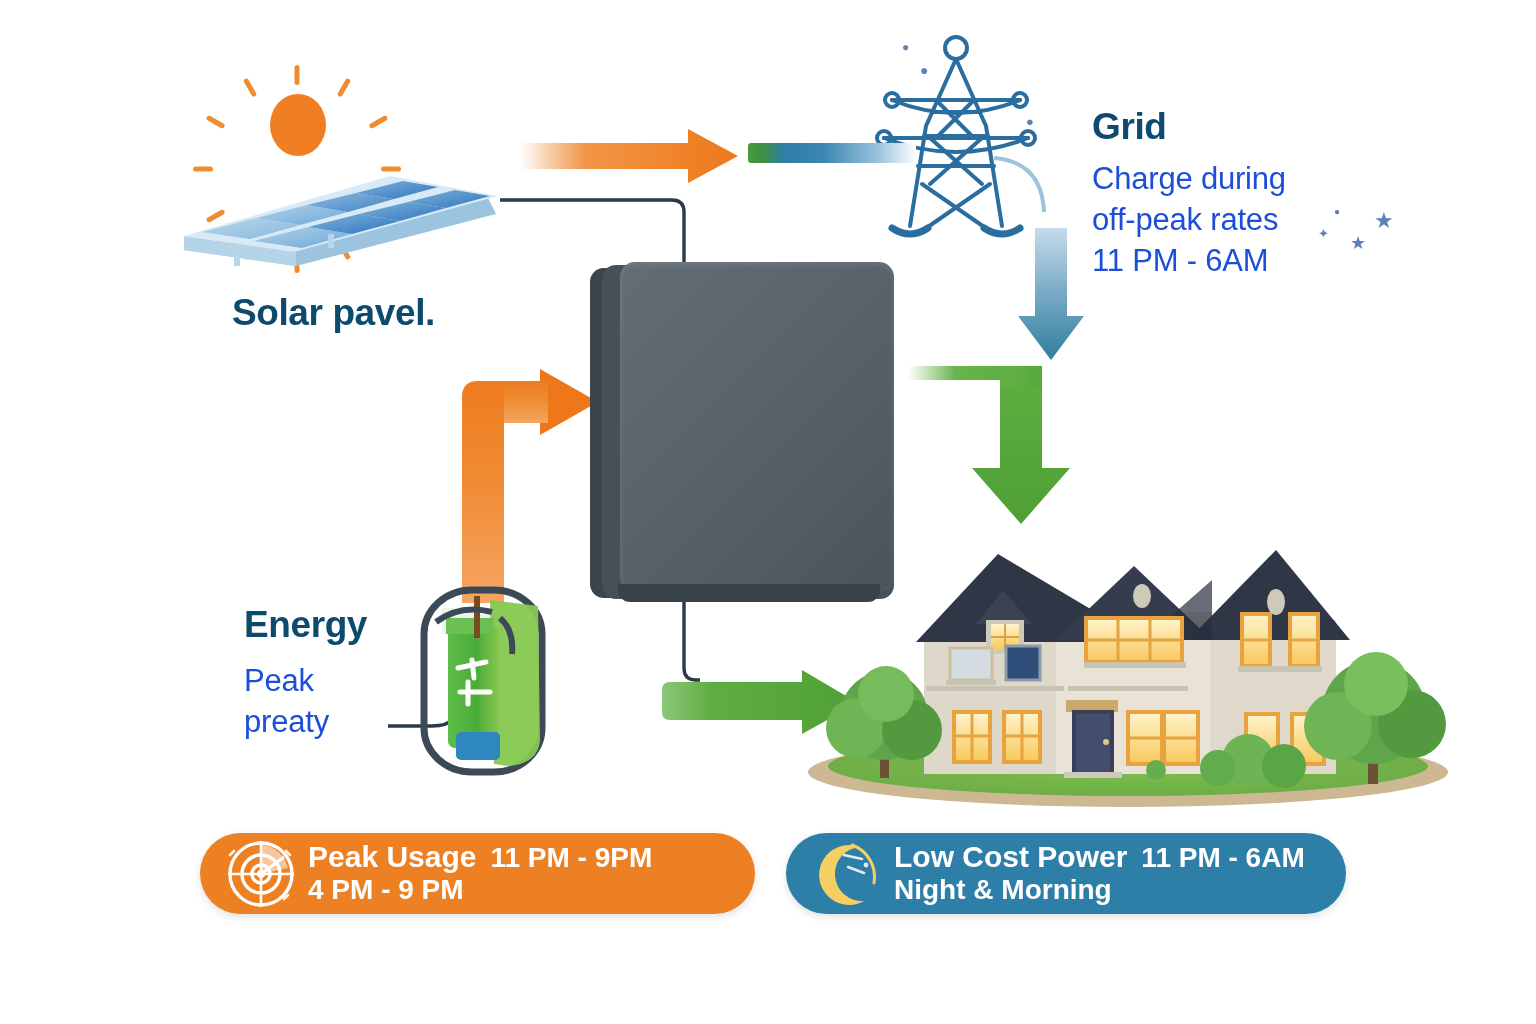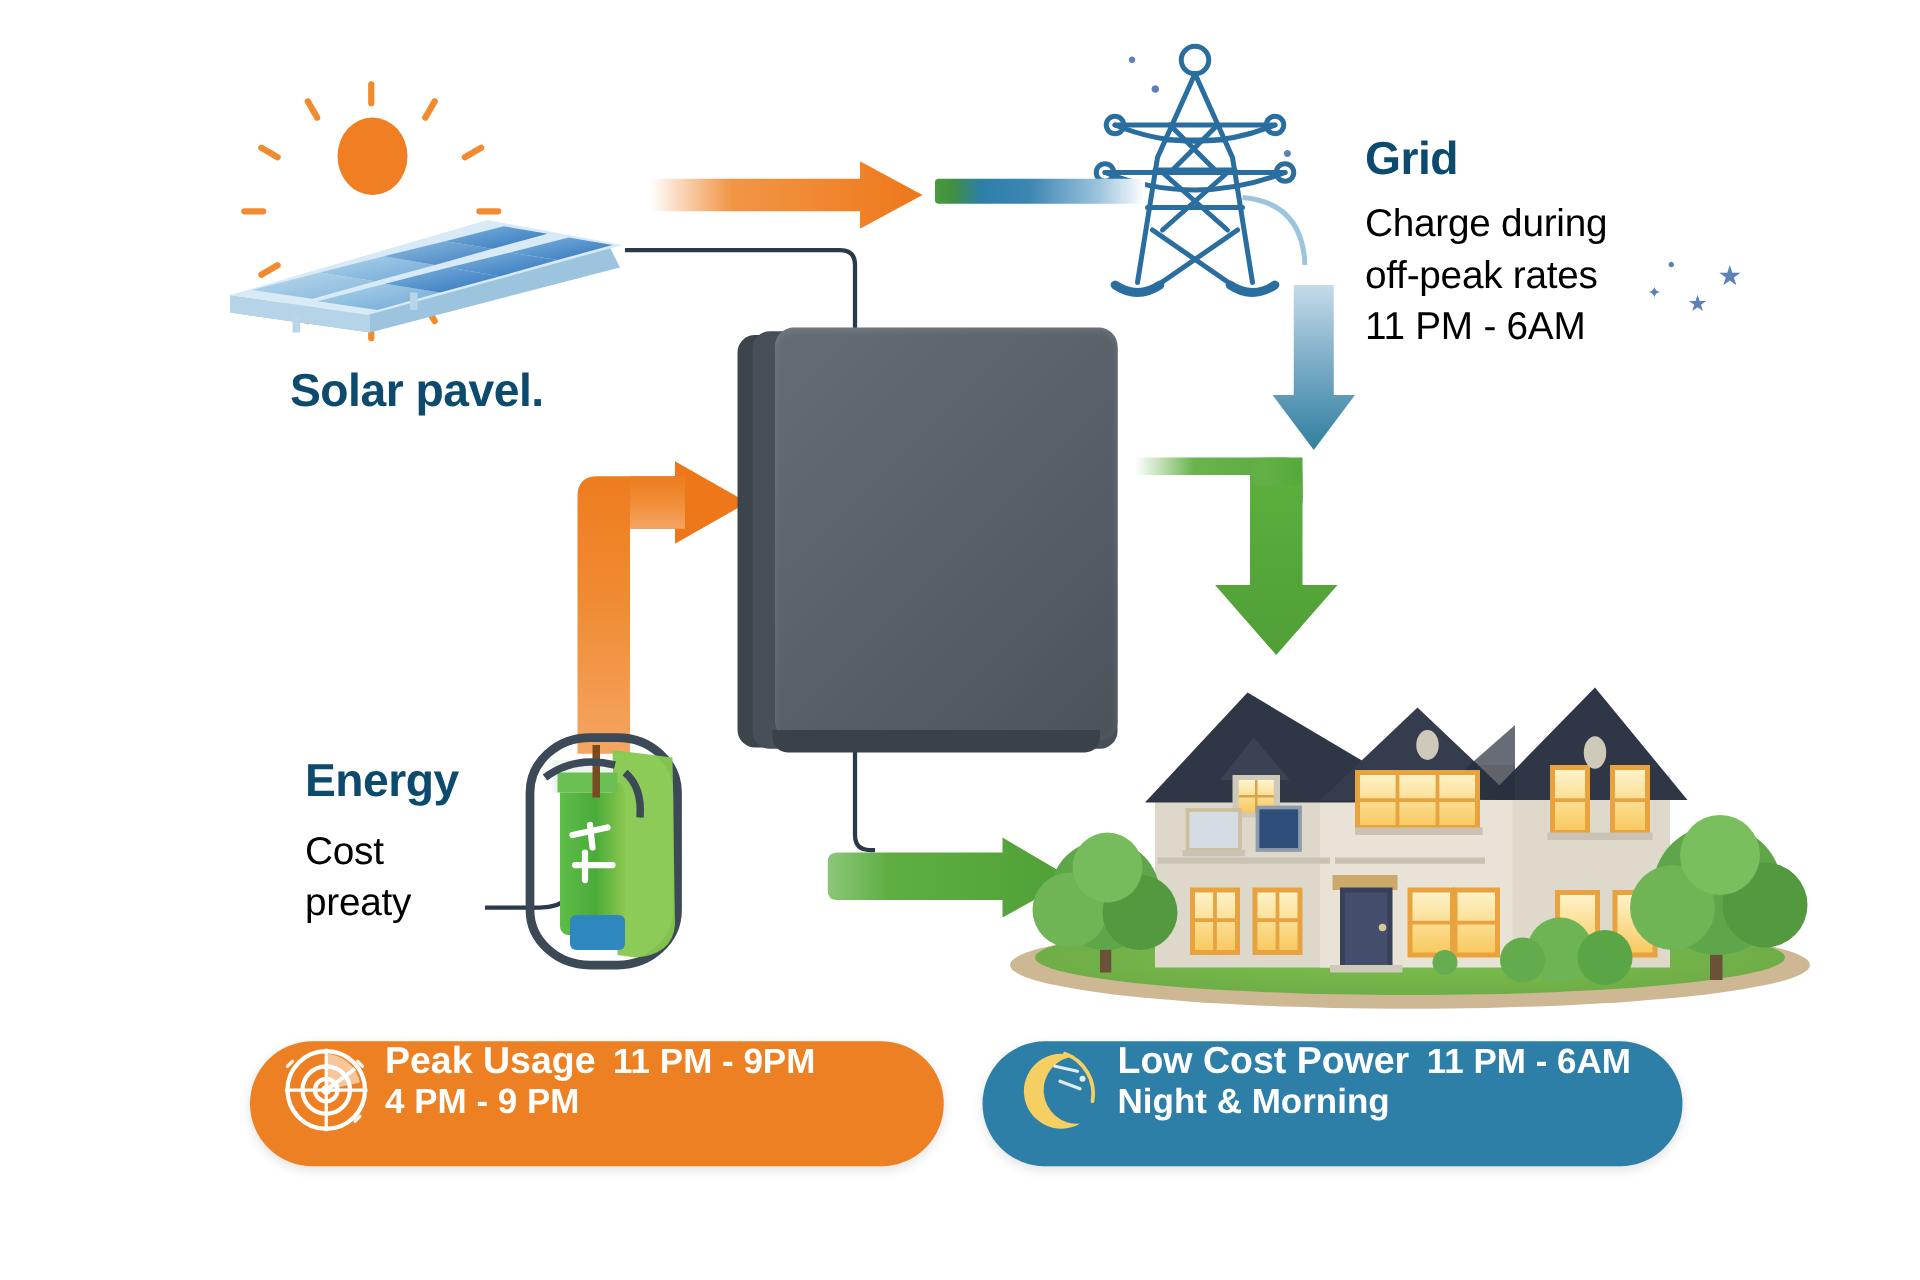--- a/index.html
+++ b/index.html
@@ -21,21 +21,21 @@
   .node-title {
     font-size: 37px;
     font-weight: bold;
     color: #0c4a6e;
     letter-spacing: -0.4px;
     white-space: nowrap;
   }
   .node-desc {
     font-size: 31px;
     font-weight: 400;
-    color: #000000;
+    color: #1d4ed8;
     line-height: 1.33;
     letter-spacing: -0.2px;
   }
 
   
   .sun-wrap { left: 232px; top: 62px; width: 130px; height: 130px; }
   .sun-core {
     position: absolute; left: 38px; top: 32px;
     width: 56px; height: 62px; border-radius: 50%;
     background: #f07e22;
@@ -90,22 +90,22 @@
   .arrow-green-L  { left: 908px; top: 358px; }
   .arrow-orange-L { left: 440px; top: 355px; }
   .arrow-green-right { left: 662px; top: 668px; }
 
   
   .conn { stroke: #2b3a4a; stroke-width: 3.4px; fill: none; }
 
   
   .badge {
     position: absolute;
-    display: flex; align-items: flex-start;
-    height: 100px;
+    display: flex; align-items: center;
+    height: 81px;
     border-radius: 50px;
     padding-left: 22px; padding-right: 34px;
     color: #ffffff;
   }
   .badge-peak { left: 200px; top: 833px; width: 555px; background: #ed8022;
     box-shadow: 0 3px 9px rgba(0,0,0,.12); }
   .badge-low  { left: 786px; top: 833px; width: 560px; background: #2d7fa8;
     box-shadow: 0 3px 9px rgba(0,0,0,.12); }
   .badge-icon { width: 78px; height: 78px; flex: 0 0 78px; position: relative; }
   .badge-texts { margin-left: 8px; }
@@ -358,21 +358,21 @@
       </g>
 
       <path d="M24 40 Q48 22 80 30" stroke="#3c4a57" stroke-width="6" fill="none"></path>
       <path d="M88 36 Q102 48 100 72" stroke="#3c4a57" stroke-width="6" fill="none"></path>
     </svg>
   </div>
 
   <div class="abs" style="left:244px; top:604px;">
     <div class="node-title">Energy</div>
     <div class="node-desc" style="margin-top:14px;">
-      <div>Cost</div>
+      <div>Peak</div>
       <div>preaty</div>
     </div>
   </div>
 
   <div class="abs house-wrap">
     <svg width="660" height="290" viewBox="0 0 660 290">
       <defs>
         <linearGradient id="winG" x1="0" y1="0" x2="0" y2="1">
           <stop offset="0" stop-color="#fff4cc"></stop>
           <stop offset="1" stop-color="#f8c85c"></stop>

